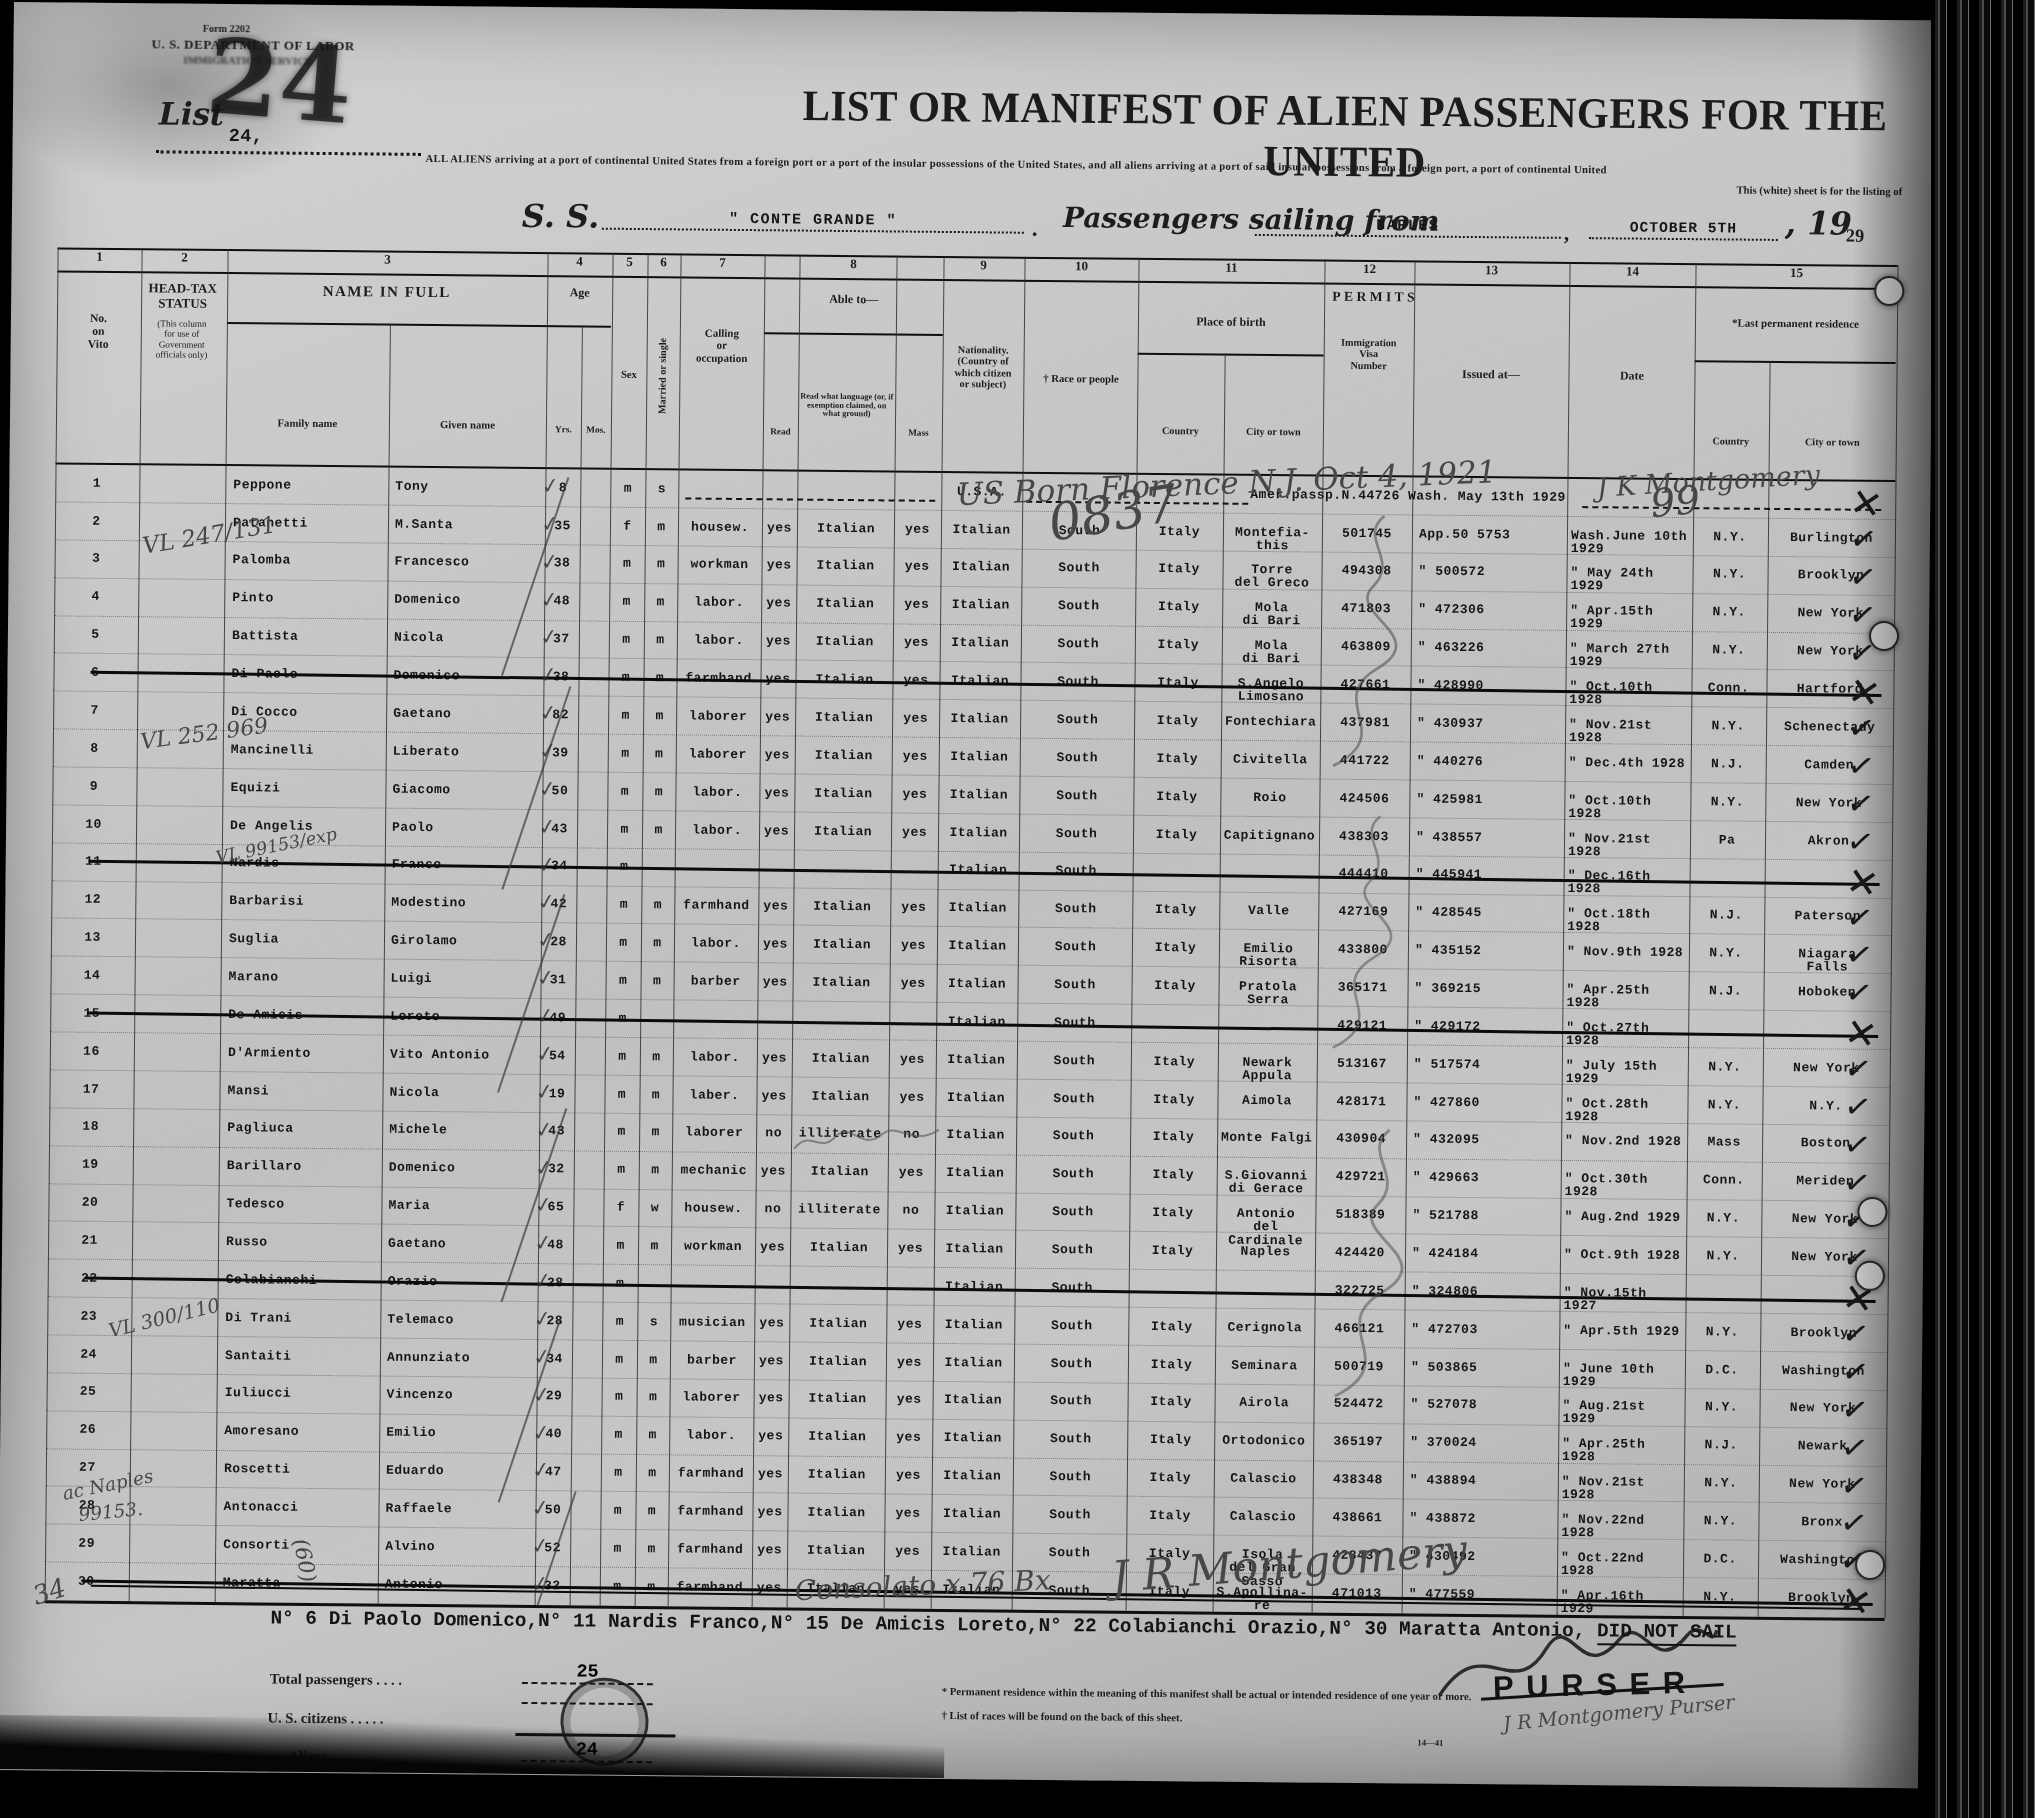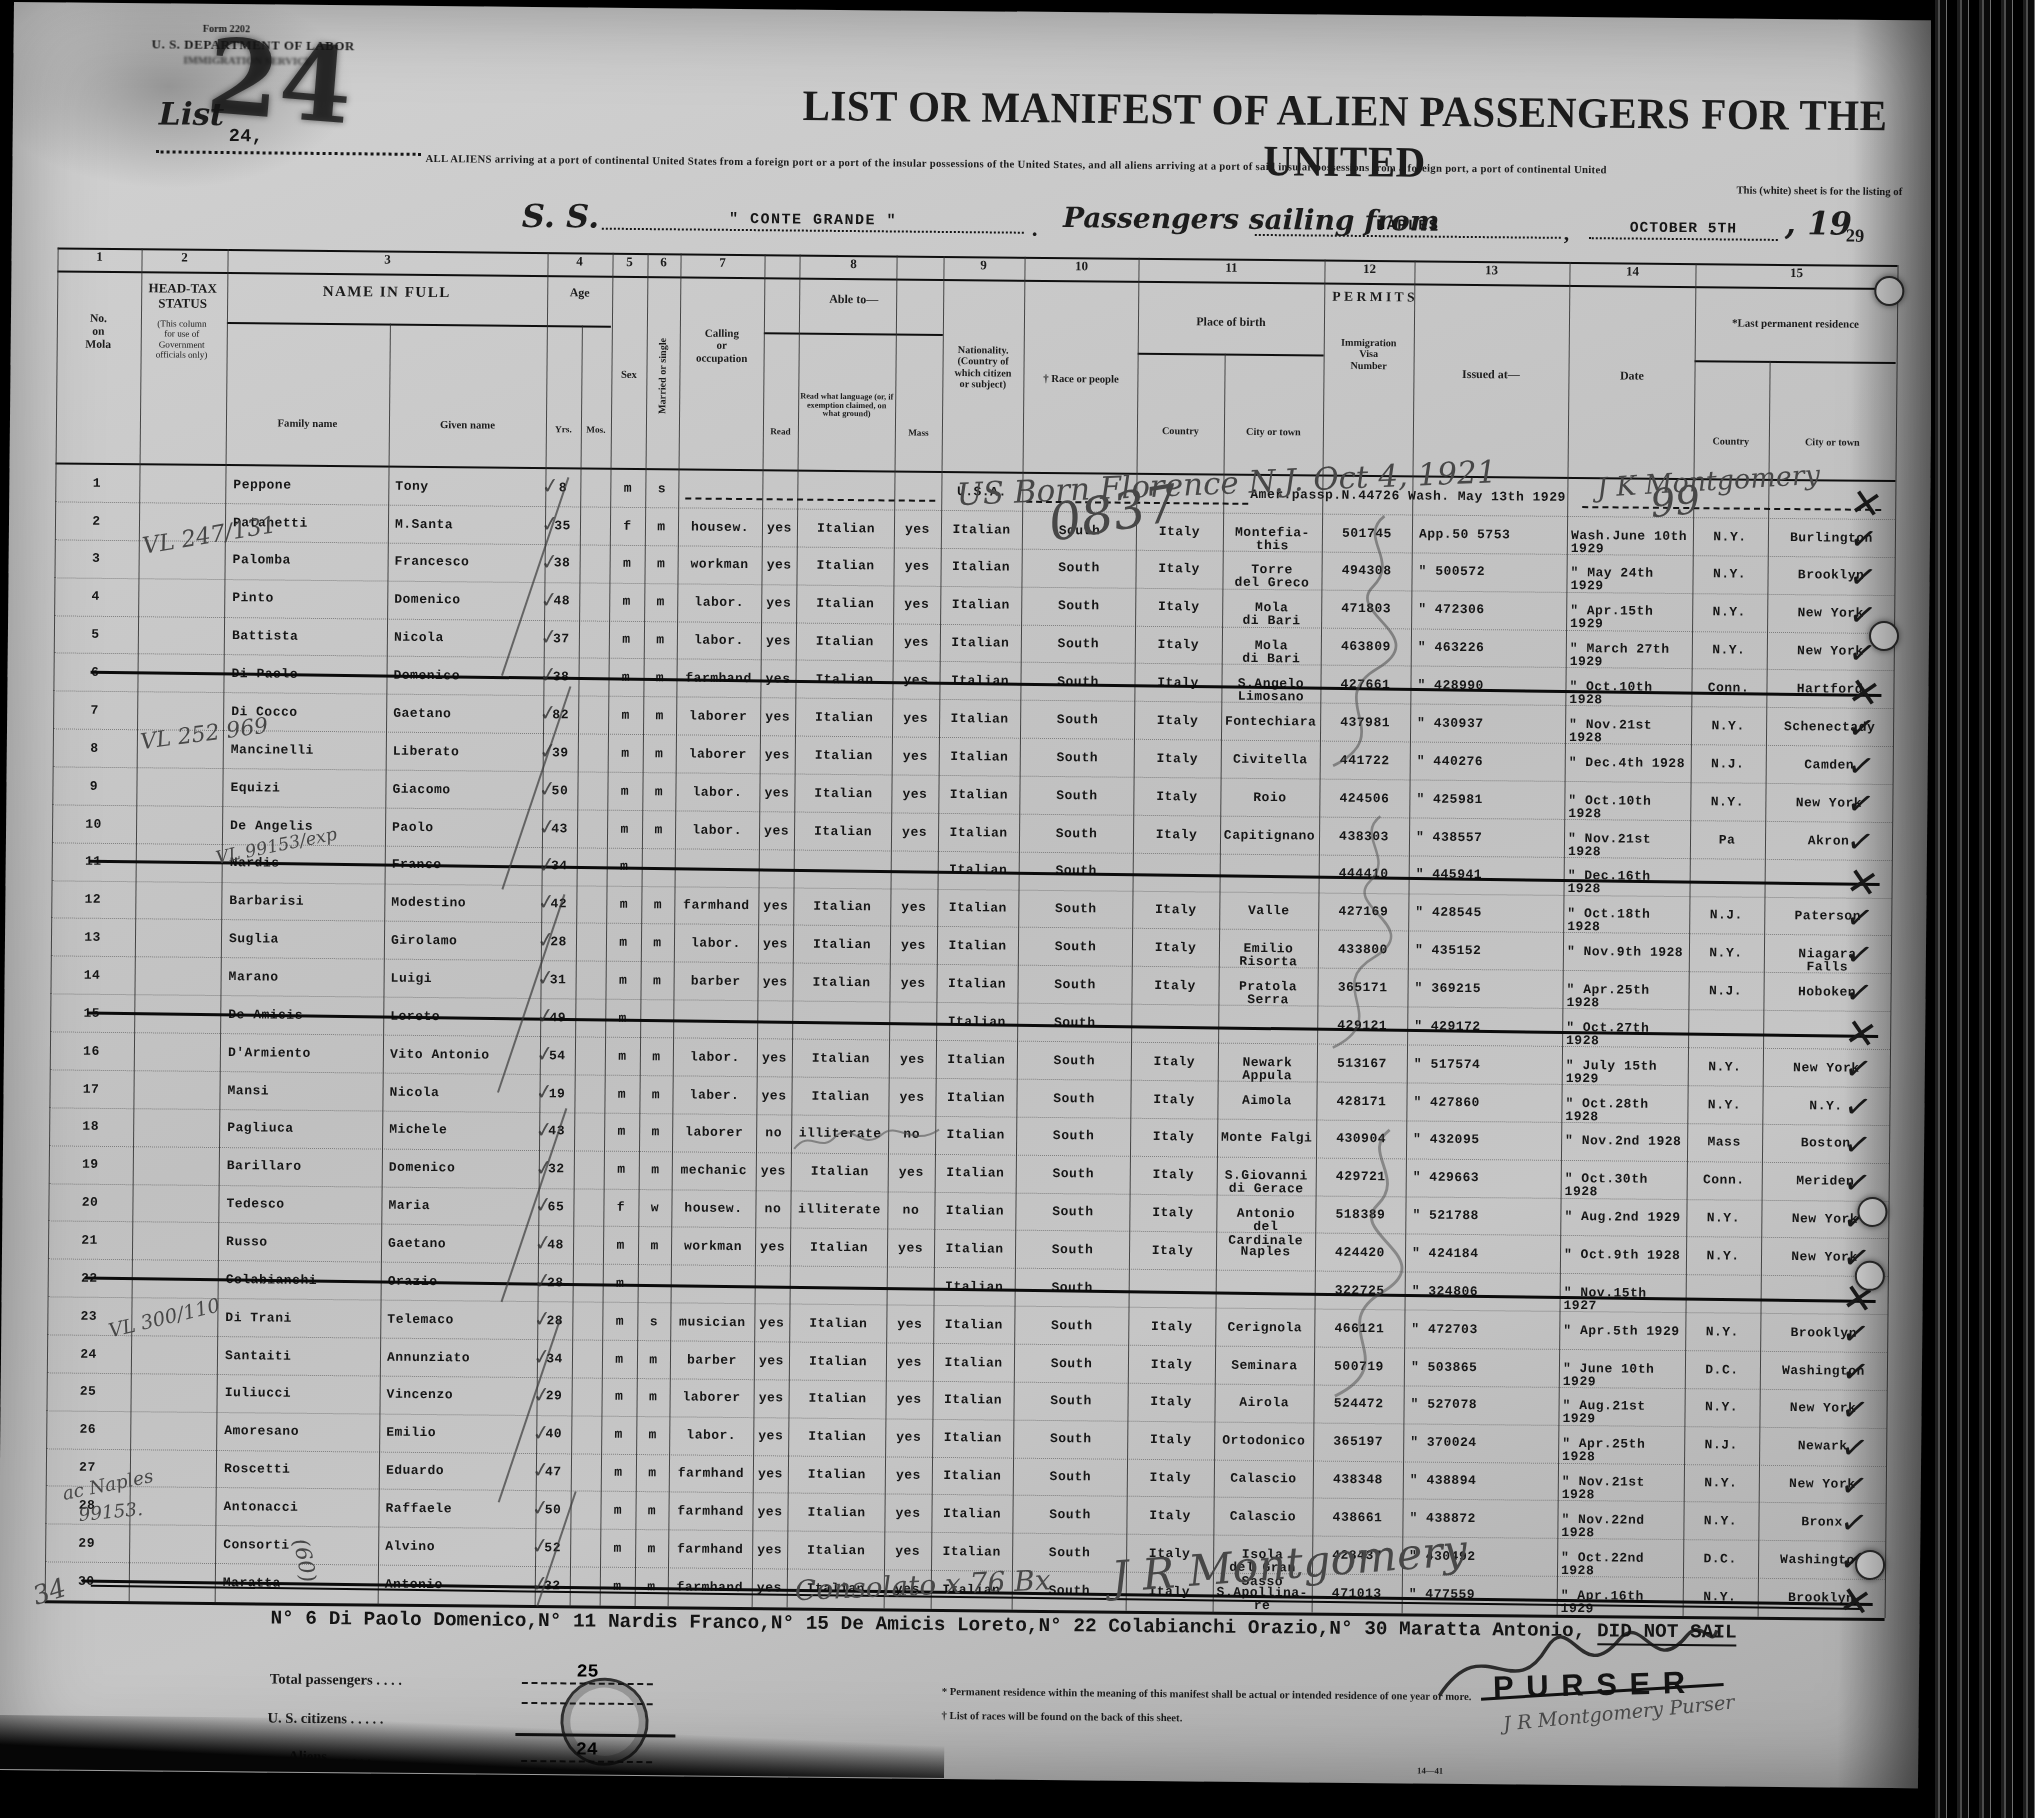--- a/index.html
+++ b/index.html
@@ -90,21 +90,21 @@
   .mark{position:absolute;font-family:"DejaVu Sans",sans-serif;color:#1a1a1a;}
   .sexcheck{position:absolute;font-family:"DejaVu Sans",sans-serif;color:#2f2f2f;opacity:.8;font-size:21.4px;transform:rotate(-8deg);}
   .stroke{position:absolute;width:1.5px;background:#3a3a3a;opacity:.7;transform:rotate(18deg);transform-origin:top center;}
   .punch{position:absolute;width:26px;height:26px;border-radius:50%;background:#d6d6d6;border:2.4px solid #2c2c2c;box-shadow:0 0 6.8px rgba(0,0,0,.55);}
   
   .foot-note{position:absolute;left:272px;top:1603px;width:1505px;font-family:"Liberation Mono",monospace;font-weight:700;font-size:19.4px;color:#141414;}
   .dns{border-bottom:2.9px double #111;padding-bottom:1px;}
   .tot-label{font-size:14.6px;font-weight:700;}
   .tot-val{position:absolute;font-family:"Liberation Mono",monospace;font-weight:700;font-size:18.4px;text-align:center;border-bottom:2.9px dashed #161616;width:131px;}
   .fineprint{font-size:10.7px;font-weight:700;}
-  .plate{font-size:8.7px;font-weight:700;margin-top:28px;}
+  .plate{font-size:8.7px;font-weight:700;}
   .purser{left:1495px;top:1650px;font-family:"Liberation Sans",sans-serif;font-weight:700;font-size:31px;letter-spacing:12.6px;color:#141414;transform:rotate(-2deg);}
   .purser-strike{position:absolute;left:1483px;top:1673px;width:243px;height:3.4px;background:#111;transform:rotate(-4deg);}
   .cit-strike{position:absolute;left:518px;top:1726px;width:160px;height:2.9px;background:#111;}
   .stamp-circle{position:absolute;left:563px;top:1670px;width:82px;height:82px;border:3.9px solid rgba(22,22,22,.85);border-radius:50%;transform:rotate(-14deg);box-shadow:inset 0 0 0 6.8px rgba(30,30,30,.25);}
   svg.scr{position:absolute;}
 </style>
 </head>
 <body>
 
 <div class="stage">
@@ -144,21 +144,21 @@
       <div class="ch num" style="left:972px">9</div>
       <div class="ch num" style="left:1070px">10</div>
       <div class="ch num" style="left:1220px">11</div>
       <div class="ch num" style="left:1358px">12</div>
       <div class="ch num" style="left:1480px">13</div>
       <div class="ch num" style="left:1621px">14</div>
       <div class="ch num" style="left:1785px">15</div>
 
       <div class="ch h-no">No.
 on
-Mola</div>
+Vito</div>
       <div class="ch h-headtax">HEAD-TAX
 STATUS</div>
       <div class="ch h-headtax-sub">(This column
 for use of
 Government
 officials only)</div>
       <div class="ch h-name">NAME IN FULL</div>
       <div class="ch h-family">Family name</div>
       <div class="ch h-given">Given name</div>
       <div class="ch h-age">Age</div>

